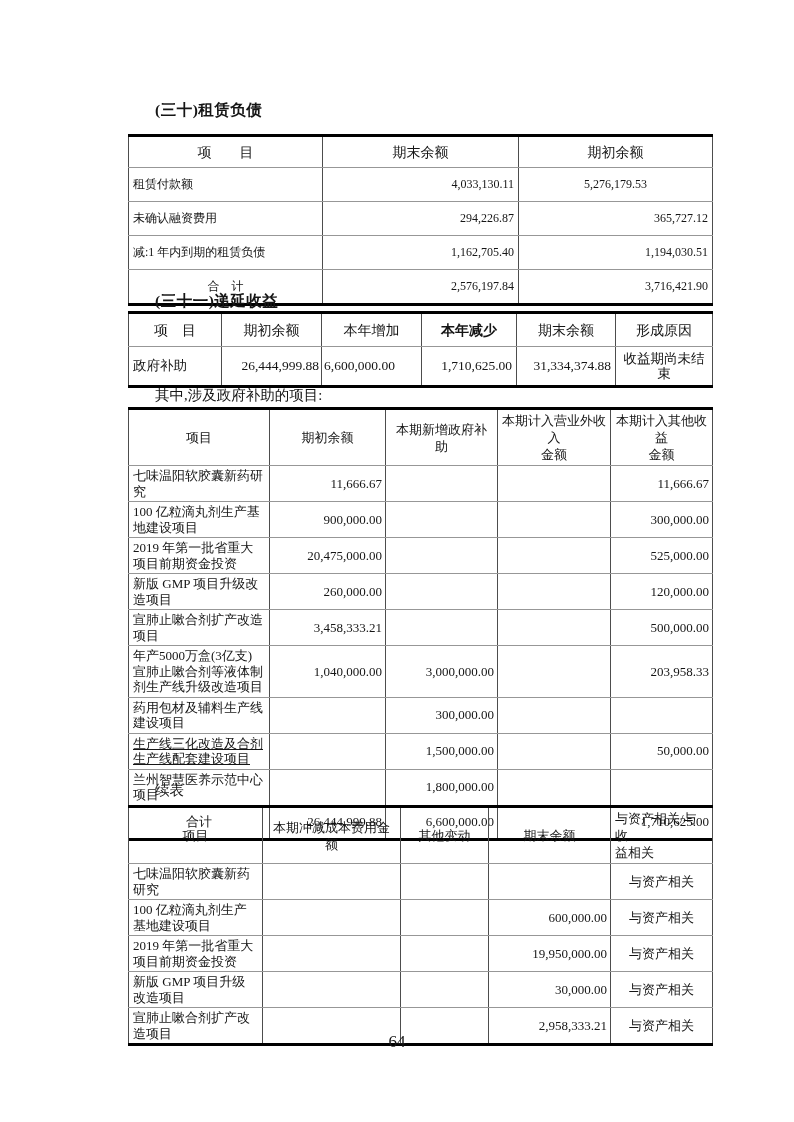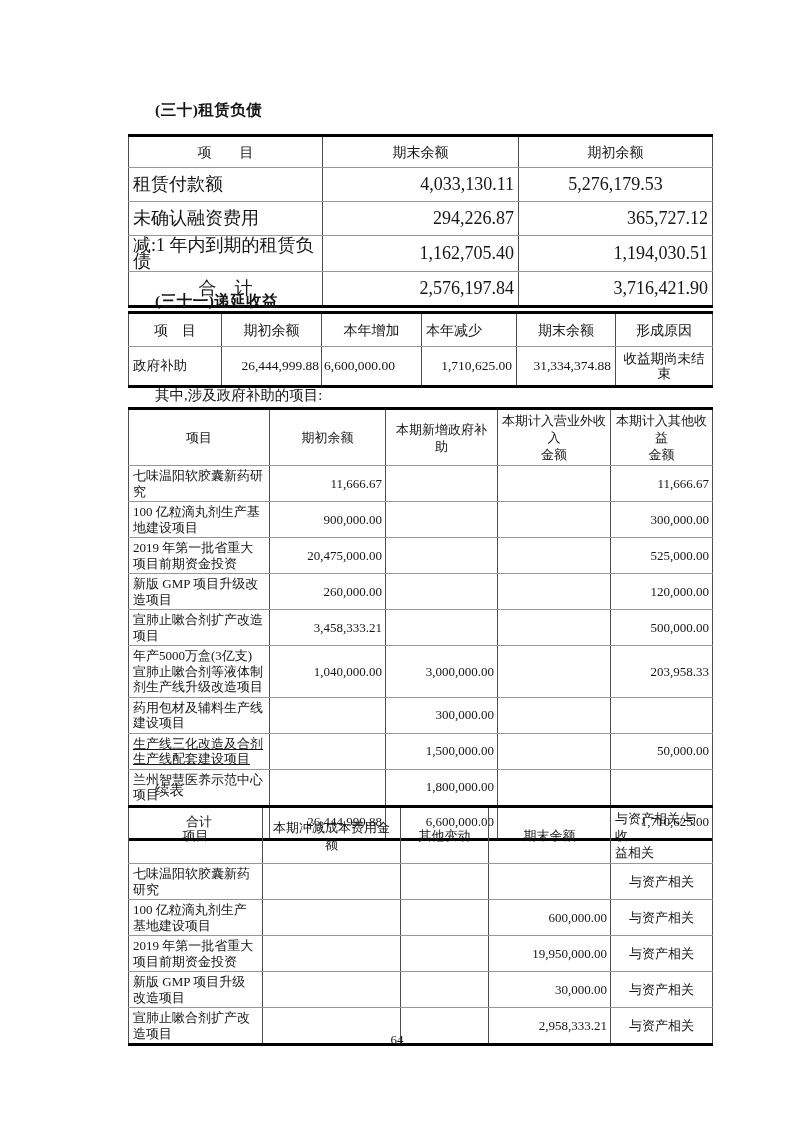--- a/index.html
+++ b/index.html
@@ -29,36 +29,36 @@
     overflow:hidden;
   }
   th{
     font-weight:normal;text-align:center;white-space:pre-line;line-height:17px;
   }
   td{
     word-break:break-all;line-height:15.5px;
   }
   
   .t1 th{height:26px;font-size:14px;}
-  .t1 td{height:29px;font-size:18px;}
+  .t1 td{height:29px;font-size:12px;}
   
   .t2 th{height:28px;font-size:14px;}
   .t2 td{height:34px;font-size:13.5px;}
   .t2 td:nth-child(2){padding-right:2px;}
   .t2 td:nth-child(3){padding-left:2px;}
   
   .t3 th{height:40px;font-size:13px;}
   .t3 td{height:28px;font-size:13px;}
   .t3 td:nth-child(n+2){padding-right:3px;}
   
   .t4 th{height:34px;font-size:13px;}
   .t4 td{height:30px;font-size:13px;}
   .t4 td:nth-child(4){padding-right:3px;}
   .page-num{
-    left:0;width:794px;text-align:center;font-size:13px;
+    left:0;width:794px;text-align:center;font-size:17px;
   }
 </style>
 </head>
 <body>
 
 <div class="abs sec-title" style="top:100px;">(三十)租赁负债</div>
 
 <table class="abs t1" style="top:134px;">
   <colgroup>
       <col style="width:194px">
@@ -105,21 +105,21 @@
       <col style="width:100px">
       <col style="width:95px">
       <col style="width:99px">
       <col style="width:97px">
     </colgroup>
   <thead>
     <tr>
         <th style="text-align: center;">项　目</th>
         <th style="text-align: center;">期初余额</th>
         <th style="text-align: center;">本年增加</th>
-        <th style="text-align: left;">本年减少</th>
+        <th style="text-align: center; font-weight: bold;">本年减少</th>
         <th style="text-align: center;">期末余额</th>
         <th style="">形成原因</th>
       </tr>
   </thead>
   <tbody>
       <tr>
         <td style="text-align: left;">政府补助</td>
         <td style="text-align: right;">26,444,999.88</td>
         <td style="text-align: left;">6,600,000.00</td>
         <td style="text-align: right;">1,710,625.00</td>

